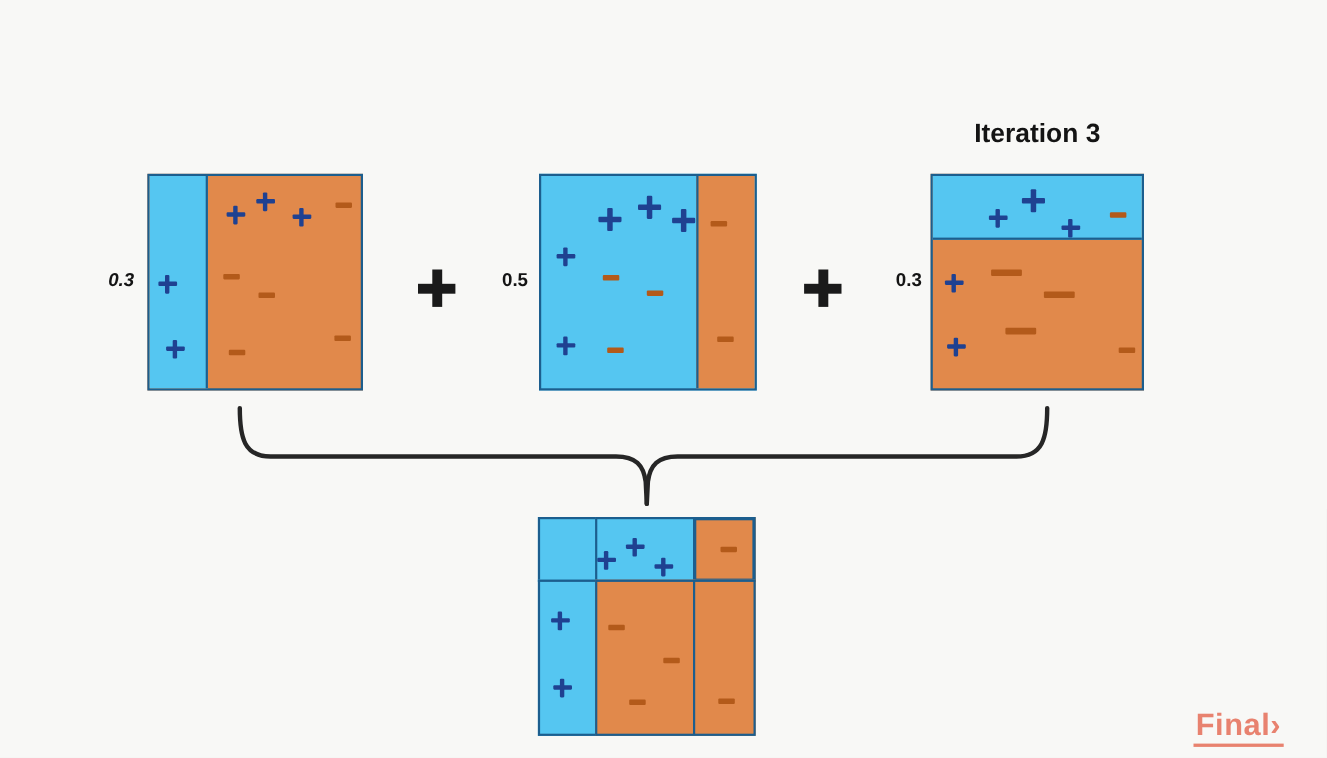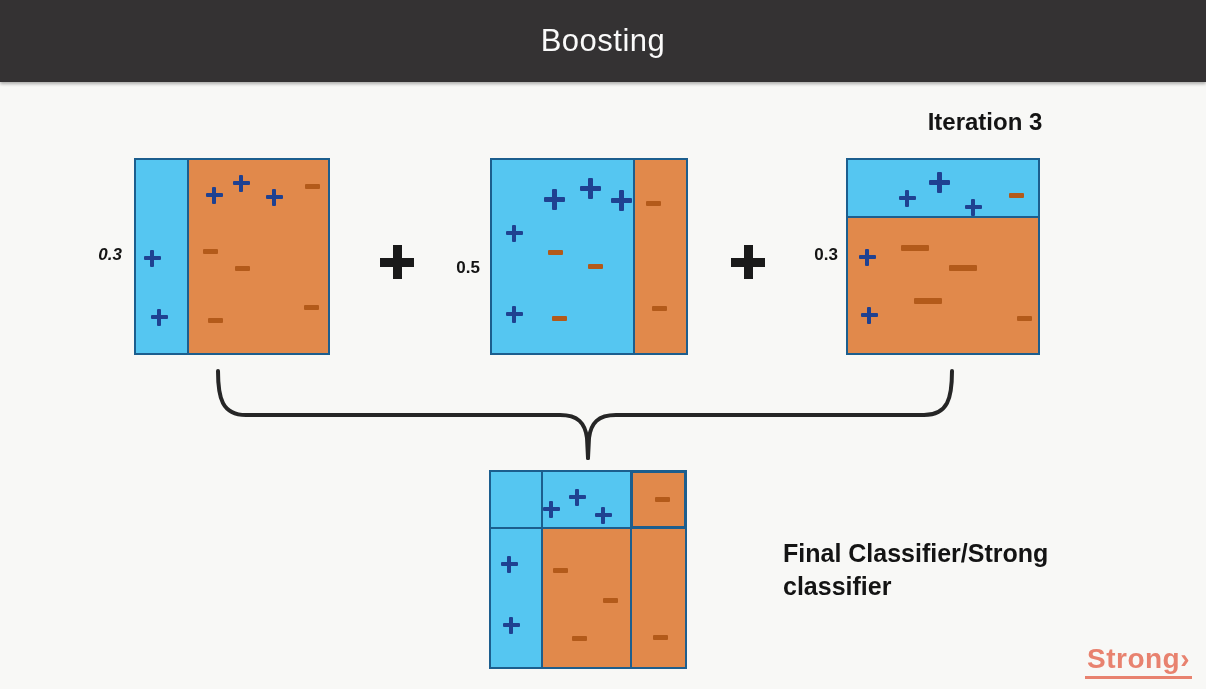--- a/index.html
+++ b/index.html
@@ -11,24 +11,24 @@
   .header{position:absolute; left:0; top:0; width:100%; height:82px;
           background:var(--header-bg,#343233);
           box-shadow:0 2px 3px rgba(0,0,0,.3);}
   .header .title{position:absolute; left:0; top:0; width:100%; height:82px;
           line-height:82px; text-align:center; color:var(--header-text,#FAFAFA);
           font-size:31px; font-weight:400; letter-spacing:.5px;}
 
   
   .iter-title{position:absolute; top:108px; height:30px; text-align:center;
           font-size:24px; font-weight:bold; color:var(--title-text,#141414);}
-  #t1{left:134px; width:196px;} #t2{left:490px; width:198px;} #t3{left:888px; width:194px;}
+  #t1{left:134px; width:196px;} #t2{left:490px; width:198px;} #t3{left:846px; width:194px;}
   .weight{position:absolute; top:245px; width:44px; height:22px; text-align:right;
           font-size:17px; font-weight:bold; color:var(--title-text,#141414);}
-  #w1{left:78px;font-style:italic;} #w2{left:436px;margin-top:13px;} #w3{left:794px;}
+  #w1{left:78px;font-style:italic;} #w2{left:436px;} #w3{left:794px;}
 
   
   .iter-box{position:absolute; top:158px; height:197px; box-sizing:border-box;
           border:2px solid var(--box-border,#1C5E8E);}
   #b1{left:134px; width:196px; background:var(--region-orange,#E1894B);}
   #b1 .region{position:absolute; left:0; top:0; bottom:0; width:53px; box-sizing:border-box;
           background:var(--region-blue,#55C6F1); border-right:2px solid var(--box-border,#1C5E8E);}
   #b2{left:490px; width:198px; background:var(--region-blue,#55C6F1);}
   #b2 .region{position:absolute; left:141px; top:0; bottom:0; right:0; box-sizing:border-box;
           background:var(--region-orange,#E1894B); border-left:2px solid var(--box-border,#1C5E8E);}
@@ -79,23 +79,20 @@
   .logo{position:absolute; left:1085px; top:643px; color:var(--logo,#E8826F);
           font-size:28px; font-weight:600; letter-spacing:.5px;
           border-bottom:3px solid var(--logo,#E8826F); padding:0 2px 1px 2px;}
   .logo .chev{font-weight:bold;}
 </style>
 </head>
 <body>
 
 <div class="stage">
 
-  <div class="header">
-    <div class="title">Boosting</div>
-  </div>
 
   <div class="iter-title" id="t3">Iteration 3</div>
 
   <div class="weight" id="w1">0.3</div>
   <div class="weight" id="w2">0.5</div>
   <div class="weight" id="w3">0.3</div>
 
   <div class="iter-box" id="b1">
     <div class="region"></div>
     <div class="symbols">
@@ -164,17 +161,16 @@
         <div class="sym minus" style="left: 165.5px; top: 26.5px;"></div>
         <div class="sym plus" style="left: 11.5px; top: 85.5px;"></div>
         <div class="sym minus" style="left: 63.5px; top: 97.5px;"></div>
         <div class="sym minus" style="left: 113.5px; top: 127.5px;"></div>
         <div class="sym plus" style="left: 13.5px; top: 146.5px;"></div>
         <div class="sym minus" style="left: 82.5px; top: 165.5px;"></div>
         <div class="sym minus" style="left: 163.5px; top: 164.5px;"></div>
       </div>
   </div>
 
-  <div class="final-label">Final Classifier/Strong classifier</div>
 
-  <div class="logo"><span>Strong</span><span class="chev">›</span></div>
+  <div class="logo"><span>Final</span><span class="chev">›</span></div>
 
 </div>
 
 </body></html>

